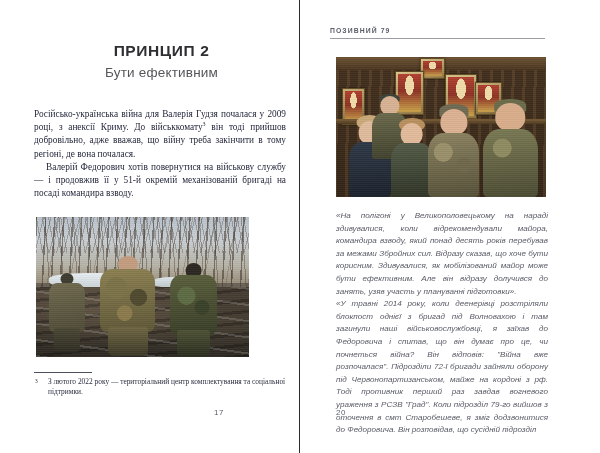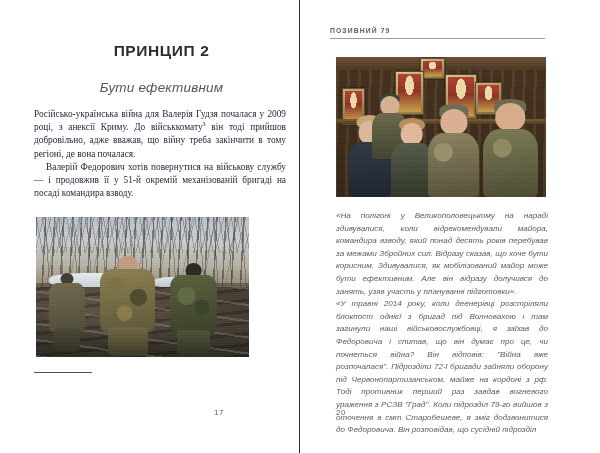--- a/index.html
+++ b/index.html
@@ -51,28 +51,27 @@
   }
   .chapter-num {
     font-family: "Liberation Sans", "DejaVu Sans", sans-serif;
     font-weight: bold;
     font-size: 15.5px;
     letter-spacing: 0.6px;
     color: #2f2f33;
     line-height: 1.1;
   }
   .chapter-sub {
-    margin-top: 21px;
+    margin-top: 6px;
     font-family: "Liberation Sans", "DejaVu Sans", sans-serif;
     font-weight: normal;
     font-size: 13.5px;
     color: #55565a;
     line-height: 1.22;
     letter-spacing: 0.2px;
-    font-style: italic;
   }
 
   
   .body-text {
     position: absolute;
     left: 10px;
     top: 108px;
     width: 252px;
     font-family: "Liberation Serif", "DejaVu Serif", serif;
     font-size: 9.3px;
@@ -398,20 +397,23 @@
       <div class="sol sol-l3">
         <div class="head"></div>
         <div class="body"></div>
         <div class="legs"></div>
       </div>
       <div class="ph-grain"></div>
     </div>
 
     <div class="footnote">
       <div class="footnote-rule"></div>
+      <div class="footnote-text">
+        <span class="footnote-num">3</span><span>З лютого 2022 року — територіальний центр комплектування та соціальної підтримки.</span>
+      </div>
     </div>
 
     <div class="folio folio-left">17</div>
   </div>
 
   <div class="gutter-line"></div>
 
   <div class="page page-right">
 
     <div class="runhead">

